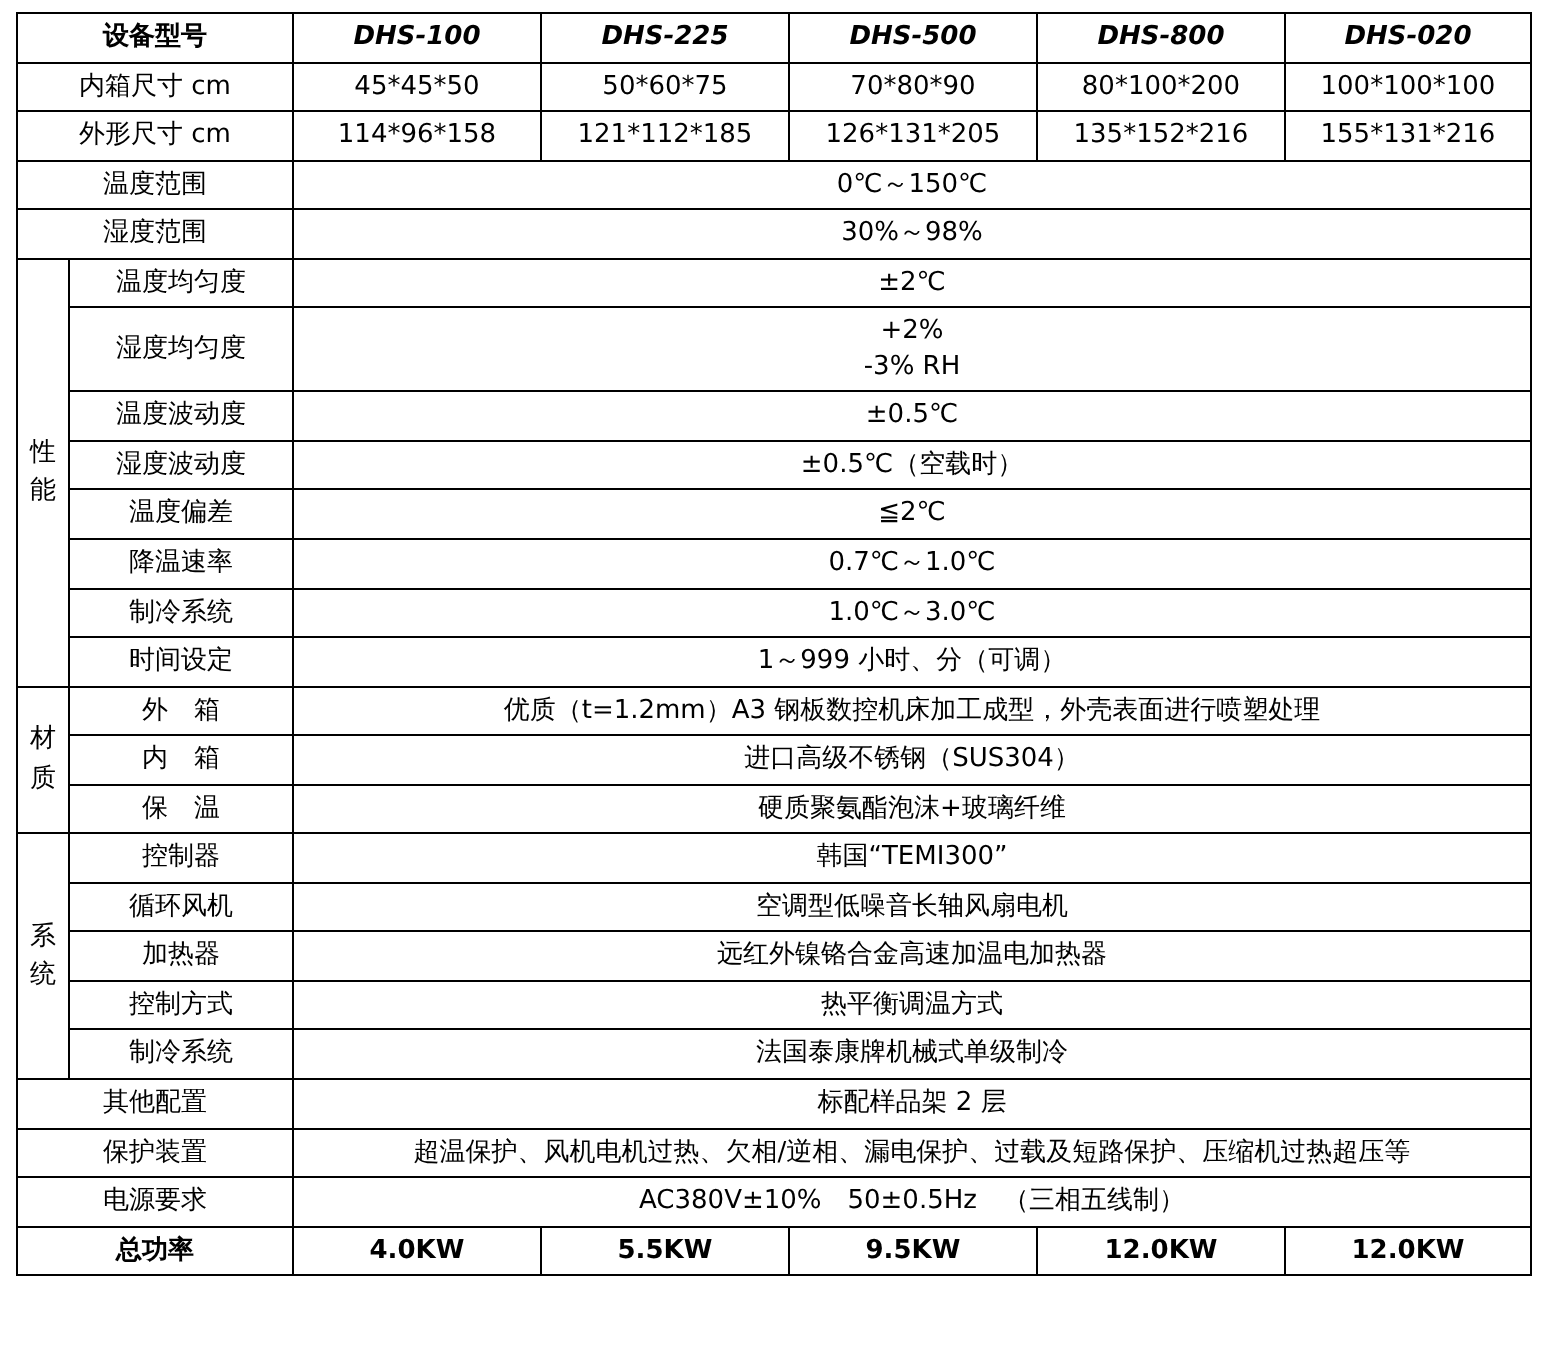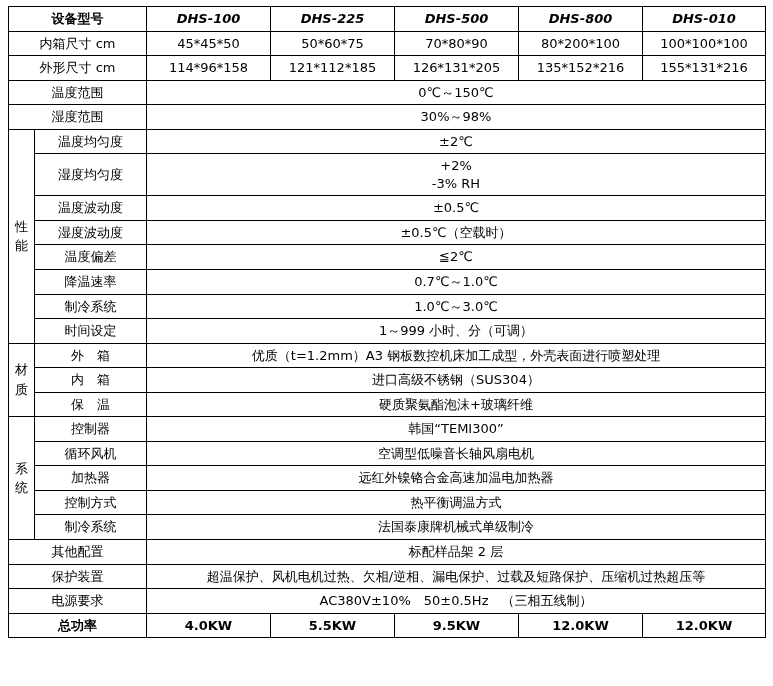--- a/index.html
+++ b/index.html
@@ -75,29 +75,29 @@
       <col style="width:123px">
     </colgroup>
     <tbody>
 
       <tr>
         <td colspan="2" class="bold">设备型号</td>
         <td class="model">DHS-100</td>
         <td class="model">DHS-225</td>
         <td class="model">DHS-500</td>
         <td class="model">DHS-800</td>
-        <td class="model">DHS-010</td>
+        <td class="model">DHS-020</td>
       </tr>
 
       <tr>
         <td colspan="2">内箱尺寸 cm</td>
         <td>45*45*50</td>
         <td>50*60*75</td>
         <td>70*80*90</td>
-        <td>80*200*100</td>
+        <td>80*100*200</td>
         <td>100*100*100</td>
       </tr>
 
       <tr>
         <td colspan="2">外形尺寸 cm</td>
         <td>114*96*158</td>
         <td>121*112*185</td>
         <td>126*131*205</td>
         <td>135*152*216</td>
         <td>155*131*216</td>

